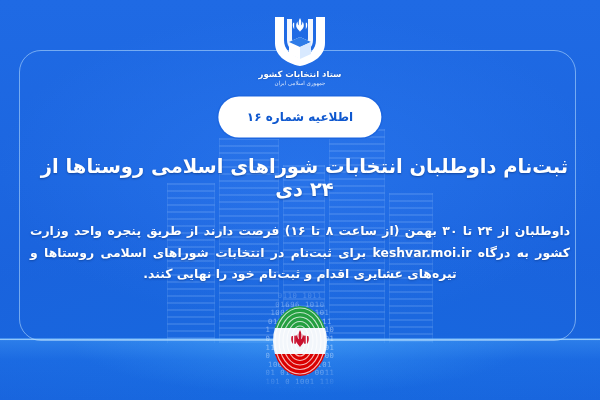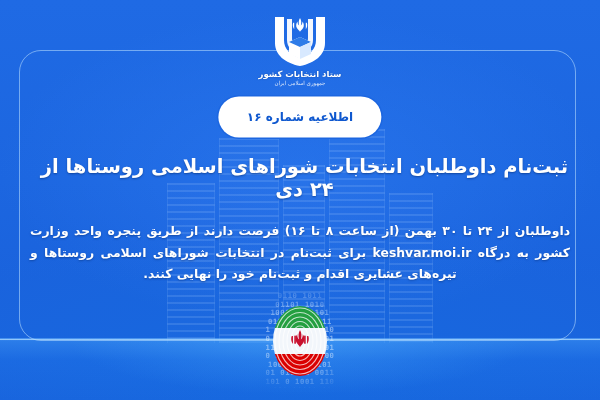--- a/index.html
+++ b/index.html
@@ -207,21 +207,21 @@
     font-family: "DejaVu Sans Mono", "Liberation Mono", monospace;
     font-size: 7.2px;
     line-height: 8.6px;
     color: rgba(225,240,255,.78);
     letter-spacing: .6px;
     text-align: center;
     direction: ltr;
     -webkit-mask-image: radial-gradient(ellipse 58% 62% at 50% 50%, rgba(0,0,0,1) 30%, rgba(0,0,0,.35) 72%, rgba(0,0,0,0) 100%);
             mask-image: radial-gradient(ellipse 58% 62% at 50% 50%, rgba(0,0,0,1) 30%, rgba(0,0,0,.35) 72%, rgba(0,0,0,0) 100%);
   }
-  .emblem .binary span { display: block; white-space: nowrap; font-weight: bold; }
+  .emblem .binary span { display: block; white-space: nowrap; }
   .emblem .print { position: absolute; left: 20px; top: 10px; width: 68px; height: 78px; }
 </style>
 </head>
 <body>
 
 <div id="stage">
 
   <div class="bg-base"></div>
   <div class="bg-vignette"></div>
 
@@ -265,21 +265,21 @@
     <span class="pill-main">اطلاعیه شماره ۱۶</span>
   </div>
 
   <div class="headline">ثبت‌نام داوطلبان انتخابات شوراهای اسلامی روستاها از ۲۴ دی</div>
 
   <p class="body-text"><span>داوطلبان از ۲۴ تا ۳۰ بهمن (از ساعت ۸ تا ۱۶) فرصت دارند از طریق پنجره واحد وزارت کشور به درگاه </span><span class="domain">keshvar.moi.ir</span><span> برای ثبت‌نام در انتخابات شوراهای اسلامی روستاها و تیره‌های عشایری اقدام و ثبت‌نام خود را نهایی کنند.</span></p>
 
   <div class="emblem">
     <div class="binary" id="binary-field">
         <span>0110 1011</span>
-        <span>01101 1010</span>
+        <span>01696 1010</span>
         <span>1001 01 1101</span>
         <span>0110 10 01011</span>
         <span>1 0100 11 0110</span>
         <span>0 1101 01 1001</span>
         <span>1101 0 11 0101</span>
         <span>0 1011 10 1100</span>
         <span>1001 11 01101</span>
         <span>01 0110 1 0011</span>
         <span>101 0 1001 110</span>
         <span>0110 00000 11</span>

